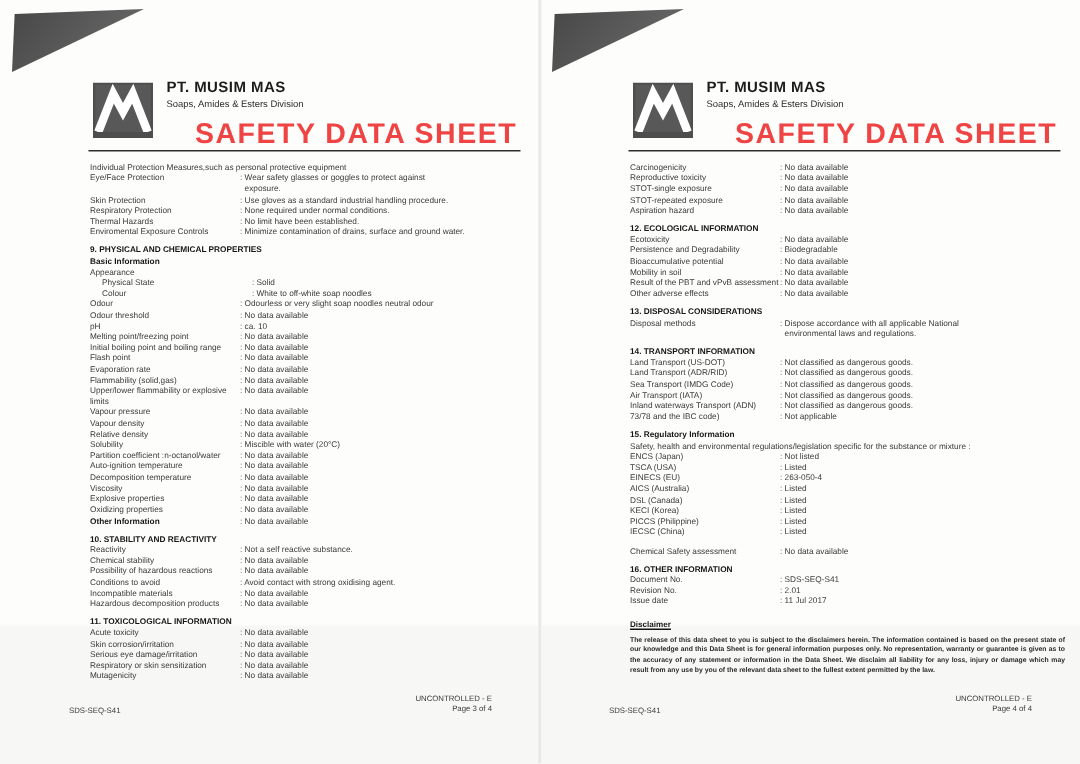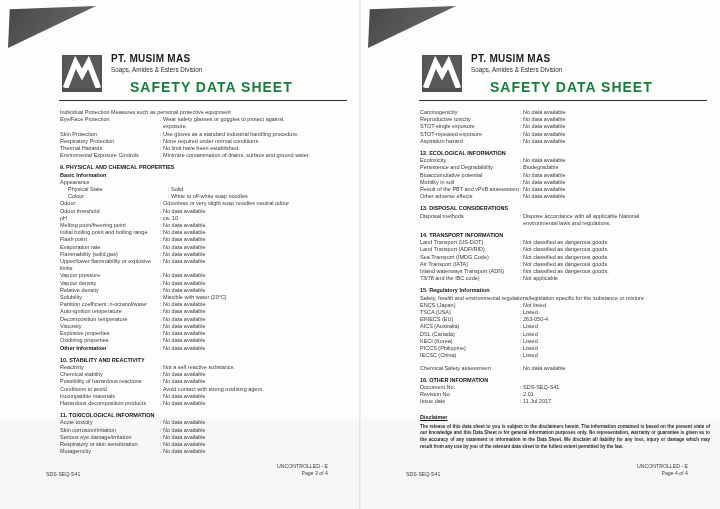--- a/index.html
+++ b/index.html
@@ -26,21 +26,21 @@
   .company-name{
     position:absolute;left:111px;top:53px;
     font-size:10px;font-weight:bold;color:#1c1c1c;letter-spacing:.3px;
   }
   .division{
     position:absolute;left:111px;top:66px;
     font-size:6.3px;color:#2c2c2c;
   }
   .sheet-title{
     position:absolute;left:130px;top:79px;
-    font-size:14px;font-weight:bold;color:#15803d;letter-spacing:1px;
+    font-size:19px;font-weight:bold;color:#ef4444;letter-spacing:1px;
   }
   .header-rule{
     position:absolute;left:59px;right:13px;top:100px;height:1.3px;
     background:#2f2f2f;
   }
   .body-col{
     position:absolute;left:60px;top:109px;width:290px;
     font-size:5.5px;line-height:7.2px;color:#3a3a3a;
   }
   .line{display:flex;}

